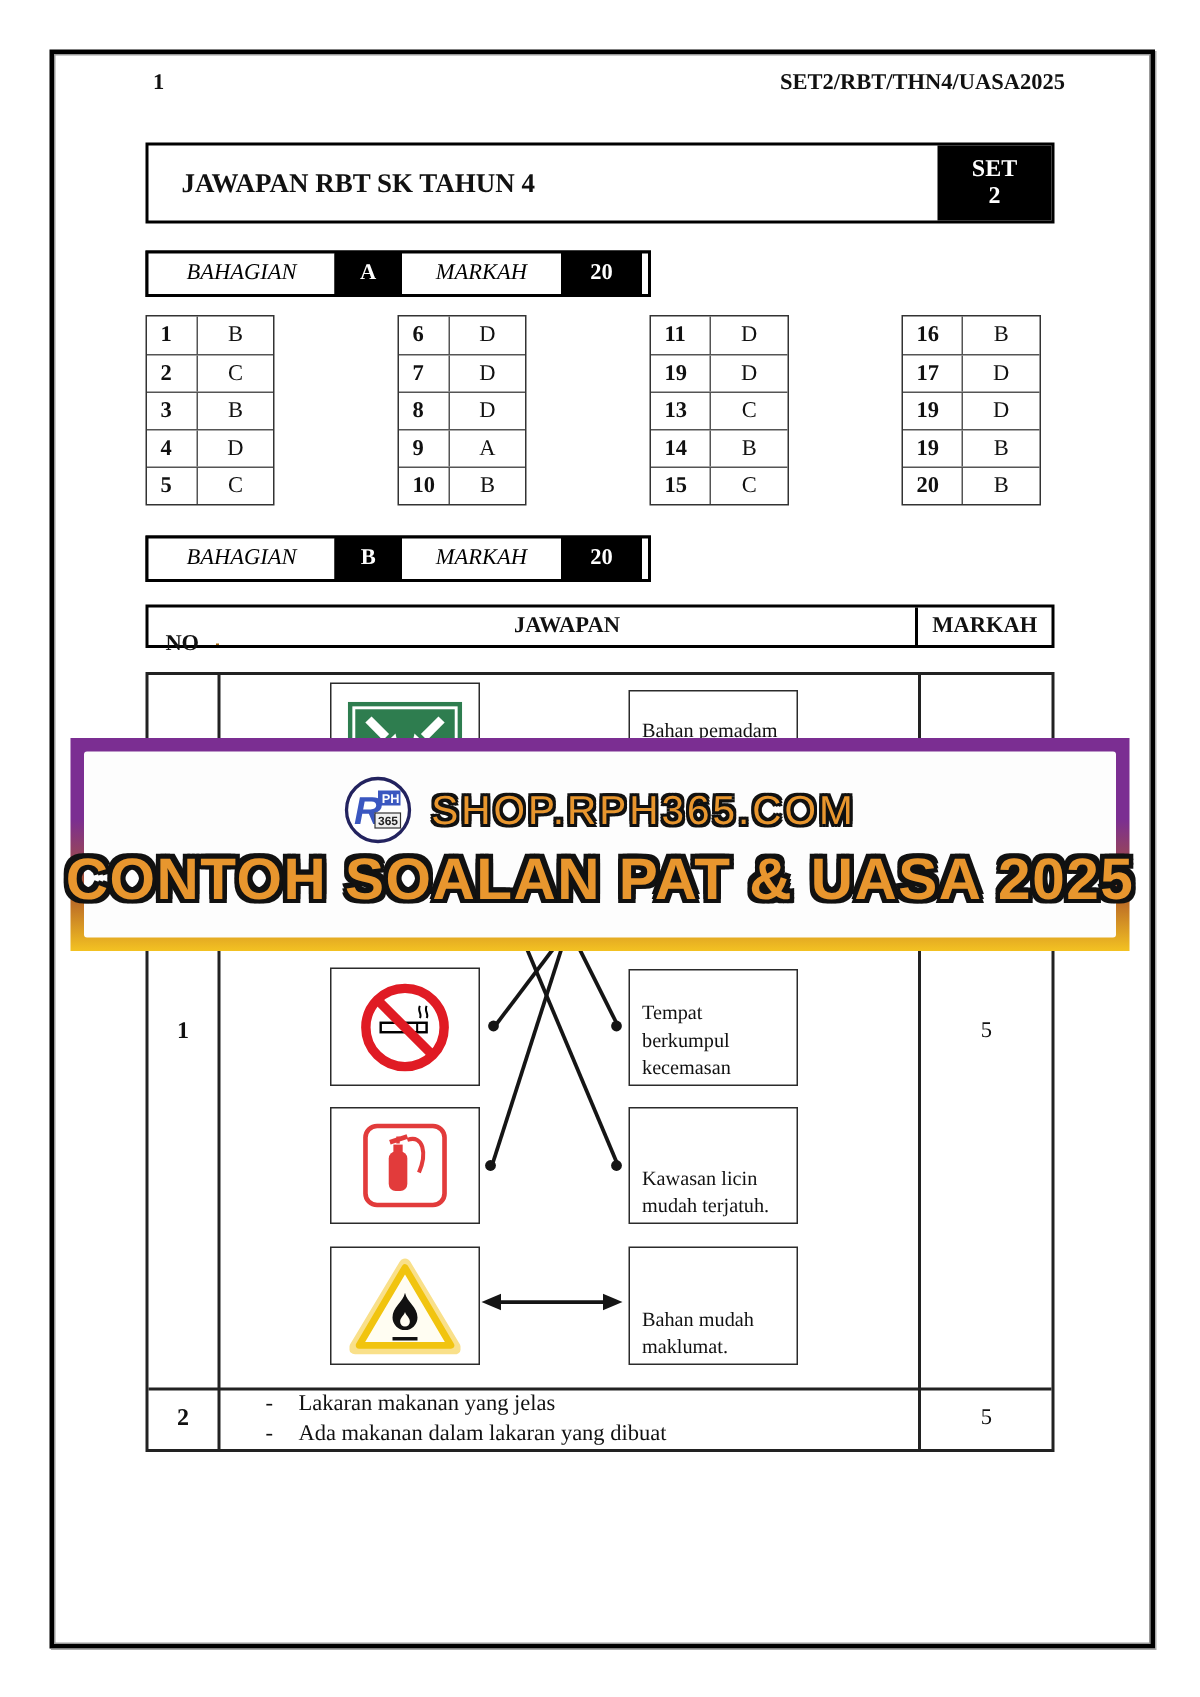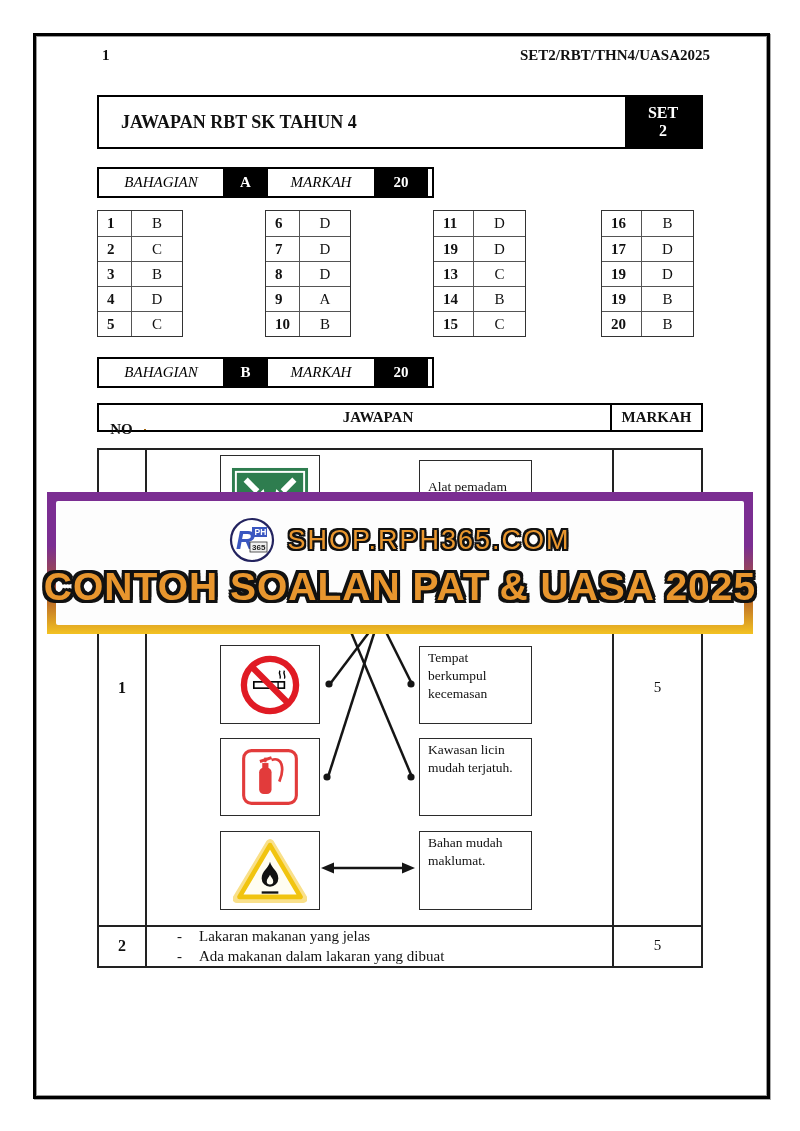--- a/index.html
+++ b/index.html
@@ -47,21 +47,21 @@
   
   .content-table{left:97px;top:448px;width:606px;height:520px;border:2px solid #222;box-sizing:border-box;background:#fff;}
   .vline{position:absolute;width:2px;background:#222;top:0;bottom:0;}
   .hline{position:absolute;height:2px;background:#222;left:0;right:0;}
   .ct-cell{position:absolute;display:flex;align-items:center;justify-content:center;}
   .ct-no{font-weight:bold;font-size:16px;}
   .ct-markah{font-size:15px;}
 
   .match-box{position:absolute;border:1.5px solid #2b2b2b;background:#fff;box-sizing:border-box;}
   .sign-box{display:flex;align-items:center;justify-content:center;overflow:hidden;}
-  .label-box{display:flex;align-items:flex-start;padding:2px 4px 2px 8px;font-size:13.5px;line-height:1.35;}
+  .label-box{display:flex;align-items:flex-end;padding:2px 4px 2px 8px;font-size:13.5px;line-height:1.35;}
   .label-top{align-items:flex-start;padding-top:17px;}
 
   .points-cell{position:absolute;display:flex;flex-direction:column;justify-content:center;font-size:15px;line-height:20px;}
   .point-line{display:flex;}
   .point-dash{width:22px;text-align:left;}
 
   
   .lines-overlay{left:0;top:0;width:800px;height:1131px;z-index:5;pointer-events:none;}
 
   
@@ -248,21 +248,21 @@
     <svg width="74" height="68" viewBox="0 0 80 72">
       <polygon points="40,6 76,66 4,66" fill="none" stroke="#f9e08a" stroke-width="9" stroke-linejoin="round"></polygon>
       <polygon points="40,8 73,64 7,64" fill="#fffdf2" stroke="#f1c40f" stroke-width="5" stroke-linejoin="round"></polygon>
       <path d="M40,26 c-1.5,7 -9,10 -9,18 a9,9 0 0 0 18,0 c0,-8 -7.5,-11 -9,-18 z" fill="#111"></path>
       <path d="M40,40 c-1,3 -3.5,4 -3.5,7 a3.5,3.5 0 0 0 7,0 c0,-3 -2.5,-4 -3.5,-7 z" fill="#fffdf2"></path>
       <rect x="31" y="58" width="18" height="2.5" fill="#111"></rect>
     </svg>
   </div>
 
   <div class="match-box label-box label-top" style="left:320px;top:10px;width:113px;height:97px">
-    <span>Alat pemadam</span>
+    <span>Bahan pemadam</span>
   </div>
   <div class="match-box label-box" style="left:320px;top:196px;width:113px;height:78px">
     <span>Tempat berkumpul kecemasan</span>
   </div>
   <div class="match-box label-box" style="left:320px;top:288px;width:113px;height:78px">
     <span>Kawasan licin mudah terjatuh.</span>
   </div>
   <div class="match-box label-box" style="left:320px;top:381px;width:113px;height:79px">
     <span>Bahan mudah maklumat.</span>
   </div>

